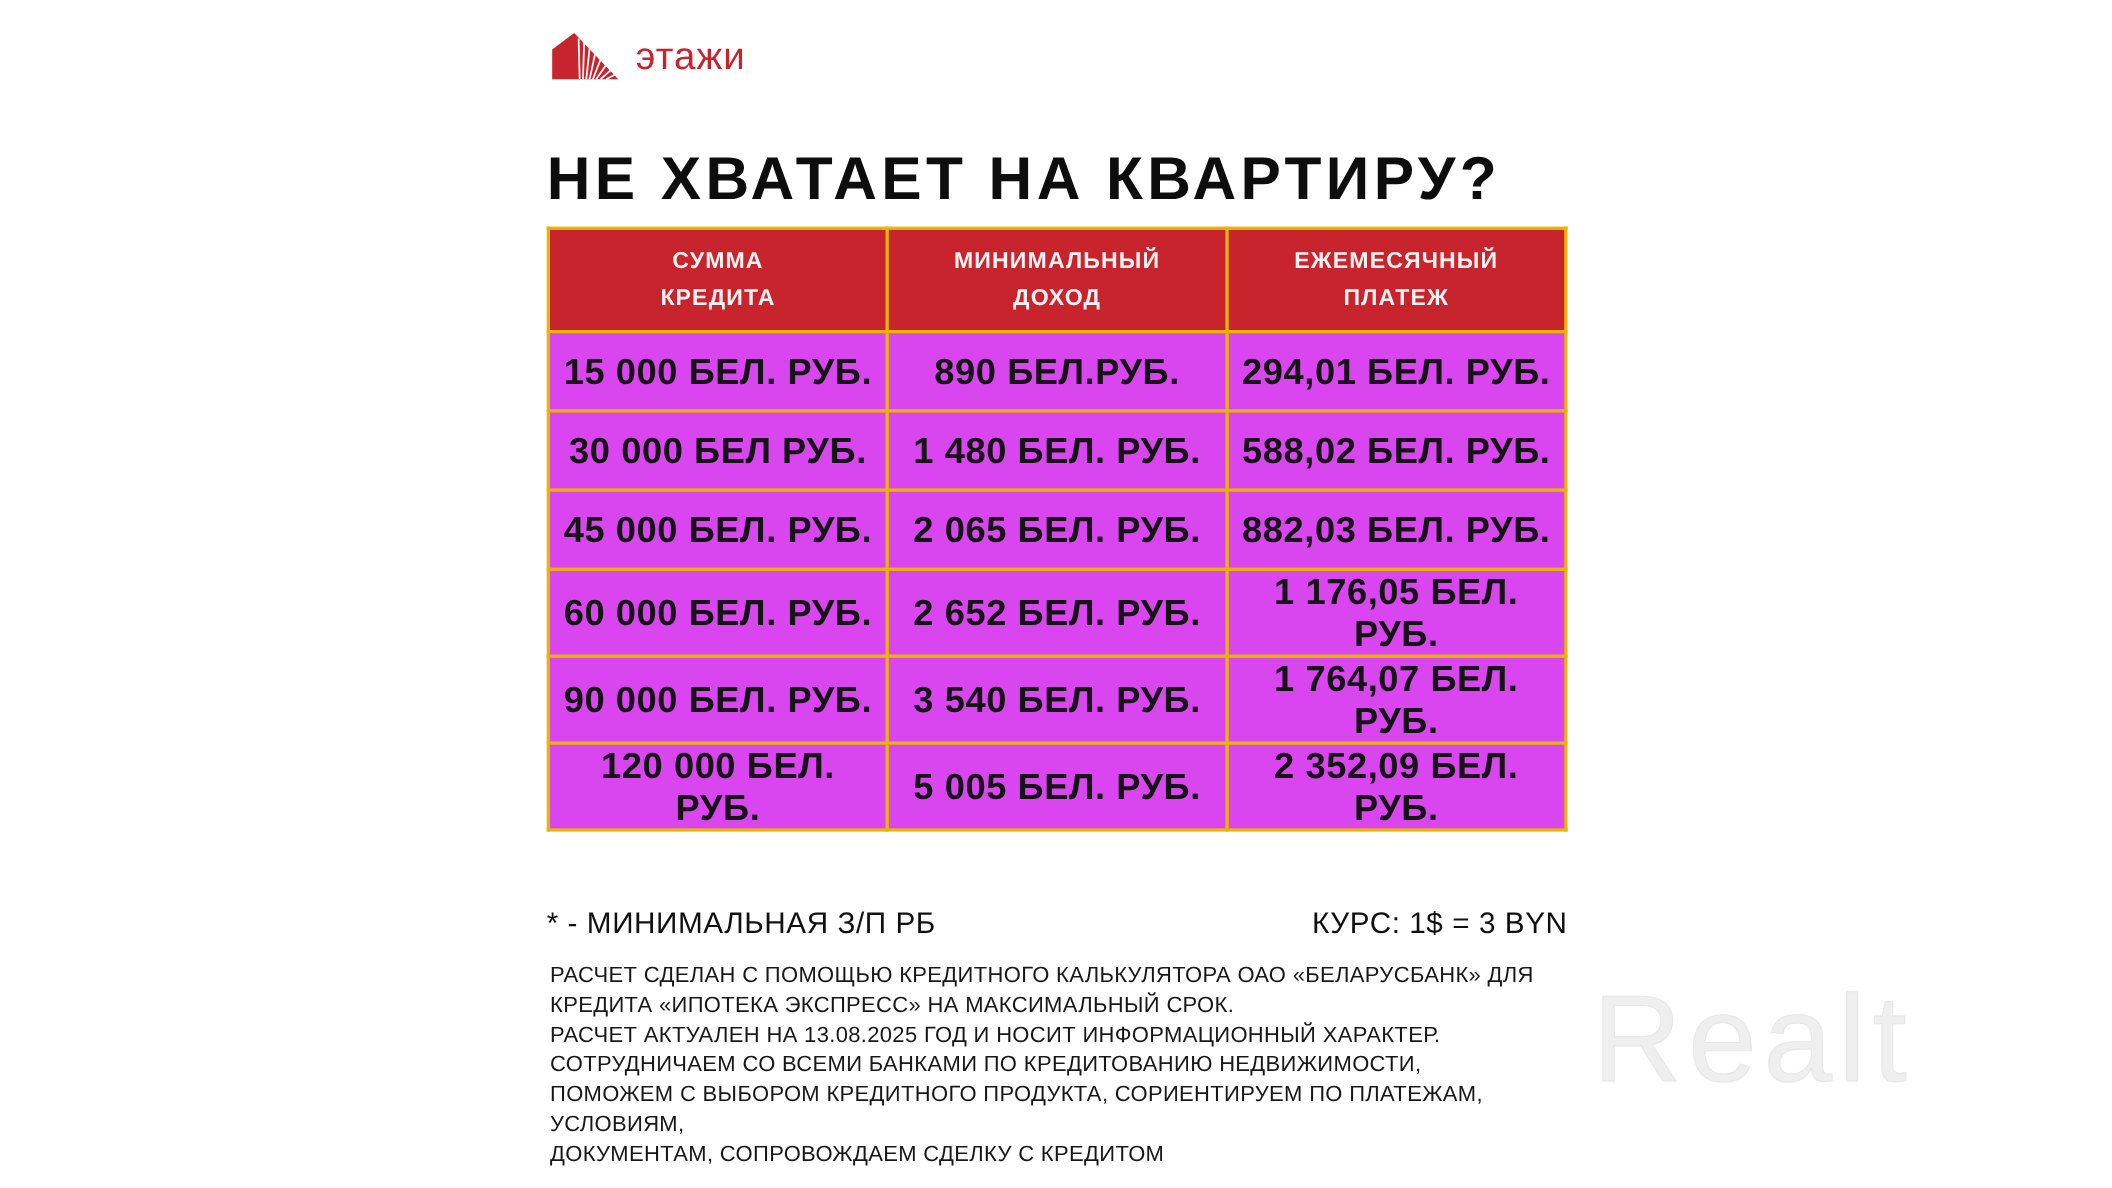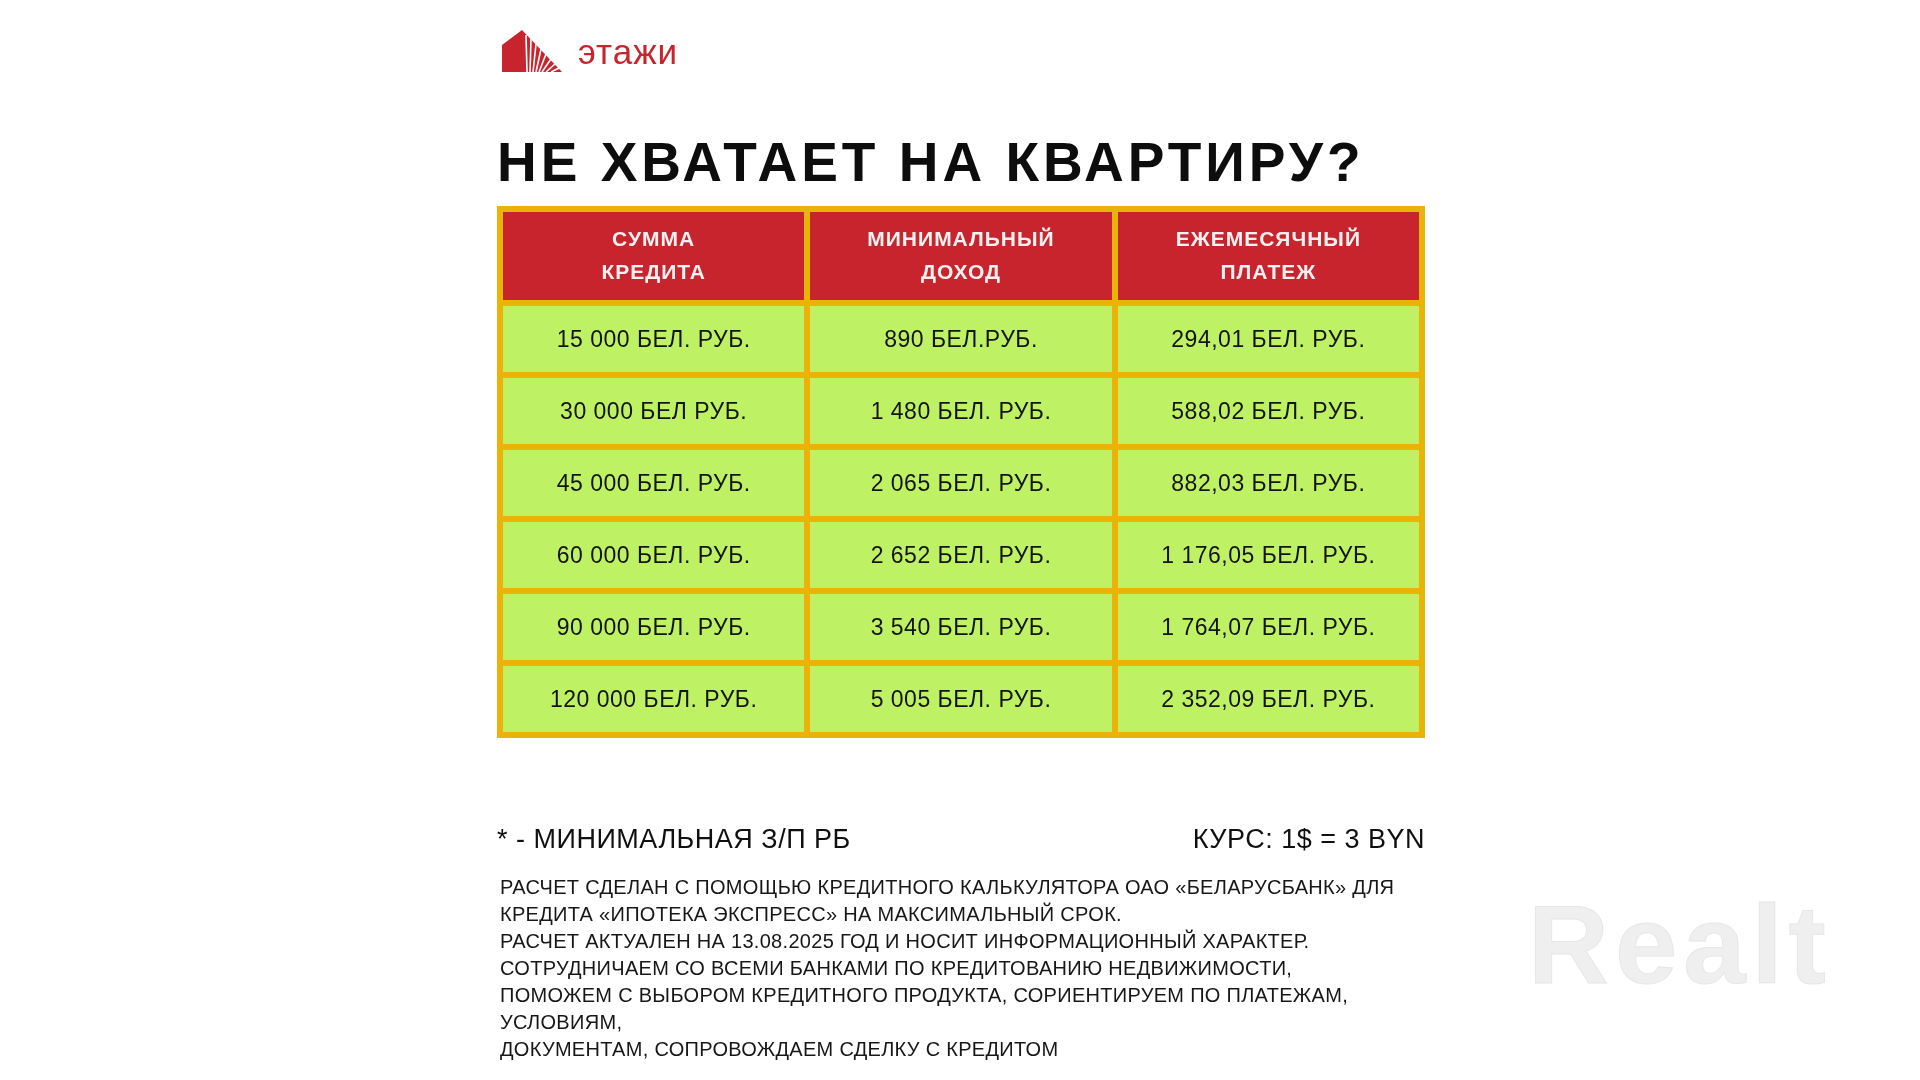--- a/index.html
+++ b/index.html
@@ -33,57 +33,57 @@
     font-size:55px;font-weight:800;color:var(--ink);
     letter-spacing:4px;white-space:nowrap;margin-top:30px;
   }
 
   
   table.credit{
     position:absolute;left:497px;top:206px;width:928px;
     border-collapse:collapse;table-layout:fixed;
   }
   table.credit th, table.credit td{
-    border:6px solid #eab308;
+    border:3px solid #eab308;
     text-align:center;vertical-align:middle;
     padding:0 6px;
   }
   table.credit th{
     background:var(--red);
     color:#f7f1f1;
     height:94px;
     font-size:21px;font-weight:700;letter-spacing:1px;
     line-height:1.55;
   }
   table.credit th span{display:block;}
   table.credit td{
     height:72px;
-    font-size:23px;font-weight:400;color:#141414;
+    font-size:33px;font-weight:700;color:#141414;
     letter-spacing:0.5px;
-    background:#bef264;
+    background:#d946ef;
   }
 
   
   .footnote{
     position:absolute;left:497px;top:824px;width:928px;
     display:flex;justify-content:space-between;align-items:baseline;
     font-size:27px;font-weight:400;color:#101010;letter-spacing:0.5px;
   }
 
   
   .disclaimer{
     position:absolute;left:500px;top:874px;width:930px;
     font-size:20px;line-height:27px;color:#171717;
     letter-spacing:0.3px;
   }
 
   
   .watermark{
-    position:absolute;left:1528px;top:880px;
-    font-size:112px;font-weight:700;letter-spacing:6px;
+    position:absolute;left:1448px;top:880px;
+    font-size:112px;font-weight:400;letter-spacing:6px;
     color:#efefef;
     -webkit-text-stroke:1px #e7e7e7;
     user-select:none;
   }
 </style>
 </head>
 <body>
 
 <div class="logo">
   <span>

